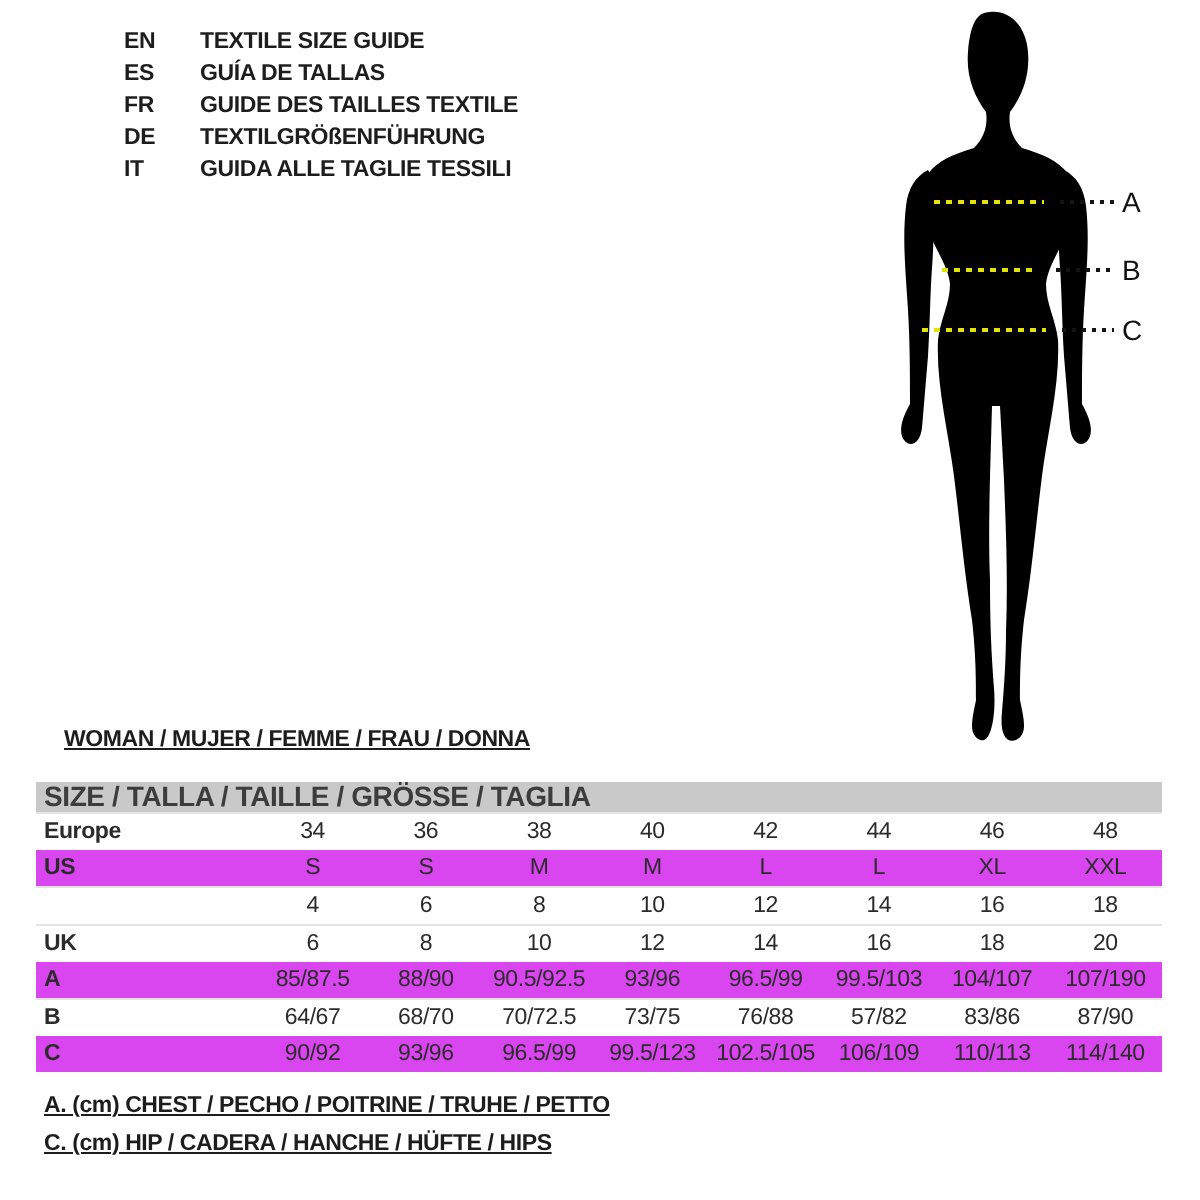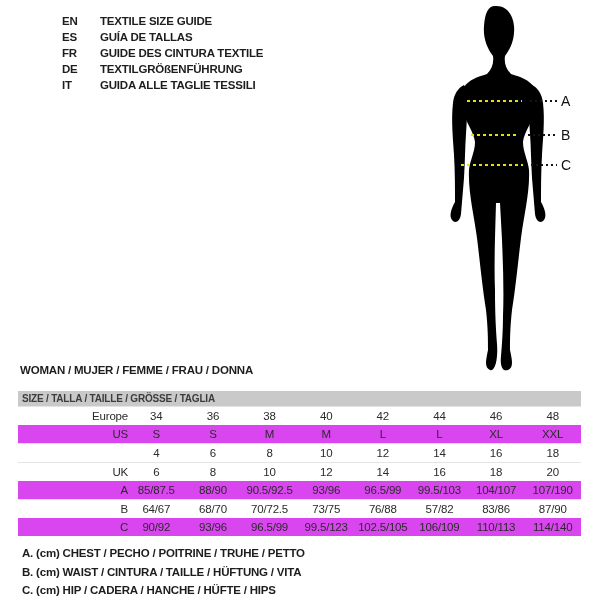--- a/index.html
+++ b/index.html
@@ -11,48 +11,48 @@
   .lang-block{position:absolute;left:22px;top:13px;}
   .lang-row{display:flex;line-height:16px;font-size:11.5px;font-weight:bold;letter-spacing:-0.2px;color:#1d1d1d;}
   .lang-code{width:38px;flex:0 0 38px;padding-left:40px;}
   
   .figure{position:absolute;left:400px;top:0;width:200px;height:380px;}
   .measure-line{position:absolute;height:2px;}
   .measure-line.yellow{background-image:repeating-linear-gradient(90deg,#e3e300 0 3px,transparent 3px 6px);}
   .measure-line.black{background-image:repeating-linear-gradient(90deg,#141414 0 2px,transparent 2px 5px);}
   .measure-label{position:absolute;font-size:14px;color:#111;line-height:14px;}
   
-  .section-title{position:absolute;left:20px;top:364px;font-size:11.5px;font-weight:bold;letter-spacing:-0.2px;color:#1d1d1d;}
+  .section-title{position:absolute;left:32px;top:364px;font-size:11.5px;font-weight:bold;letter-spacing:-0.2px;color:#1d1d1d;text-decoration:underline;}
   
   .size-table-wrap{position:absolute;left:18px;top:391px;width:563px;}
-  .size-table-header{height:15px;line-height:15px;background:#c9c9c9;color:#3c3c3c;font-size:10px;font-weight:bold;letter-spacing:-0.2px;padding-left:4px;}
+  .size-table-header{height:15px;line-height:15px;background:#c9c9c9;color:#3c3c3c;font-size:14px;font-weight:bold;letter-spacing:-0.2px;padding-left:4px;}
   table.size-table{width:100%;border-collapse:collapse;table-layout:fixed;}
   table.size-table td{height:18px;line-height:18px;padding:0;font-size:11.5px;letter-spacing:-0.2px;color:#2b2b2b;text-align:center;white-space:nowrap;}
-  table.size-table td.rowlabel{text-align:right;padding-left:4px;}
+  table.size-table td.rowlabel{text-align:left;padding-left:4px;font-weight:bold;}
   table.size-table tr{border-top:1px solid #e4e4e4;}
   table.size-table tr.stripe{background:#d946ef;border-top:none;}
   
   .legend{position:absolute;left:22px;top:544px;}
-  .legend div{line-height:18.5px;font-size:11.5px;font-weight:bold;letter-spacing:-0.2px;color:#1d1d1d;}
+  .legend div{line-height:18.5px;font-size:11.5px;font-weight:bold;letter-spacing:-0.2px;color:#1d1d1d;text-decoration:underline;}
 </style>
 </head>
 <body>
 
 <div class="lang-block">
   <div class="lang-row">
     <span class="lang-code">EN</span>
     <span>TEXTILE SIZE GUIDE</span>
   </div>
   <div class="lang-row">
     <span class="lang-code">ES</span>
     <span>GUÍA DE TALLAS</span>
   </div>
   <div class="lang-row">
     <span class="lang-code">FR</span>
-    <span>GUIDE DES CINTURA TEXTILE</span>
+    <span>GUIDE DES TAILLES TEXTILE</span>
   </div>
   <div class="lang-row">
     <span class="lang-code">DE</span>
     <span>TEXTILGRÖßENFÜHRUNG</span>
   </div>
   <div class="lang-row">
     <span class="lang-code">IT</span>
     <span>GUIDA ALLE TAGLIE TESSILI</span>
   </div>
 </div>
@@ -220,15 +220,14 @@
         <td>106/109</td>
         <td>110/113</td>
         <td>114/140</td>
       </tr>
     </tbody>
   </table>
 </div>
 
 <div class="legend">
   <div>A. (cm) CHEST / PECHO / POITRINE / TRUHE / PETTO</div>
-  <div>B. (cm) WAIST / CINTURA / TAILLE / HÜFTUNG / VITA</div>
   <div>C. (cm) HIP / CADERA / HANCHE / HÜFTE / HIPS</div>
 </div>
 
 </body></html>

